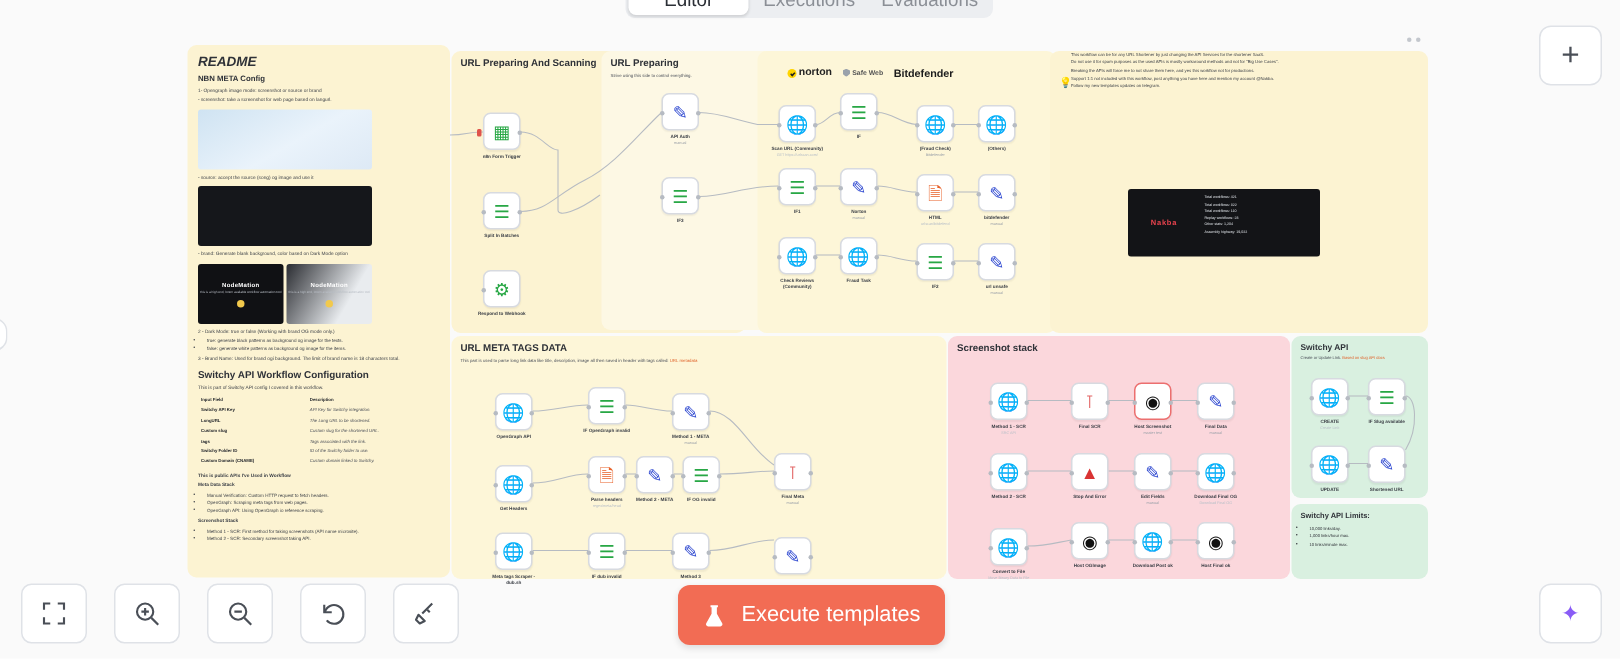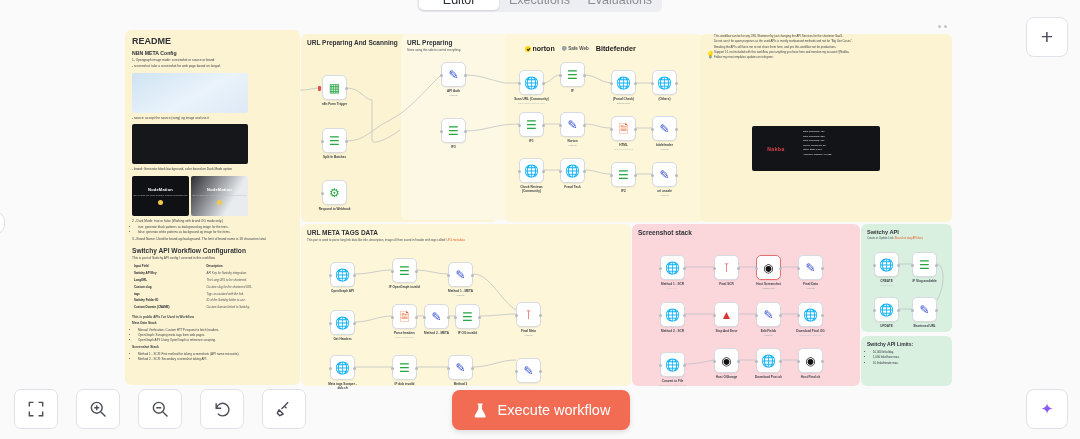--- a/index.html
+++ b/index.html
@@ -18,21 +18,21 @@
     line-height:20px;border-radius:5px;}
   .tab.active{background:#fff;color:#2b2f36;box-shadow:0 1px 2px rgba(0,0,0,.12);}
 
   
   .note{position:absolute;border-radius:6px;}
   .note-yellow{background:#fdf6d8;}
 
   
   #readme{left:125px;top:30px;width:175px;height:355px;background:#fcf3d2;
     padding:6px 7px;overflow:hidden;}
-  #readme .h1{font-size:9px;font-weight:700;color:#2f3238;margin-bottom:4px;}
+  #readme .h1{font-size:9px;font-weight:700;color:#2f3238;margin-bottom:4px;font-style:italic;}
   #readme .h2{font-size:5.2px;font-weight:700;color:#2f3238;margin:3px 0 2px;}
   #readme .h2b{font-size:6.6px;font-weight:700;color:#2f3238;margin:5px 0 2px;}
   #readme p{font-size:3.2px;color:#3b3f46;line-height:1.7;margin-bottom:1px;}
   #readme .shot{width:116px;height:40px;margin:3px 0 3px;border-radius:2px;
     background:linear-gradient(150deg,#cfe3f2 0%,#eaf3fb 55%,#dde9f5 100%);
     position:relative;overflow:hidden;}
   #readme .shot.dark{background:#15171b;}
   #readme .shot2{display:flex;gap:2px;margin:3px 0;}
   #readme .shot2 > div{width:57px;height:40px;border-radius:2px;
     display:flex;align-items:center;justify-content:center;flex-direction:column;}
@@ -661,21 +661,21 @@
           <path d="M17 4l-8 8M6 13l5 5-4 2-3-3z" stroke-linejoin="round"></path>
           <path d="M13 9l2 2"></path>
         </svg>
     </div>
   </div>
 
   <div class="exec">
     <svg viewBox="0 0 24 24">
         <path d="M9 2h6v2h-1v6l5 9a2 2 0 0 1-1.8 3H5.8A2 2 0 0 1 4 19l5-9V4H8V2z"></path>
       </svg>
-    <span>Execute workflow</span>
+    <span>Execute templates</span>
   </div>
 
   <div class="plusbtn">
     <span>+</span>
   </div>
   <div class="aibtn">
     <span class="s1">✦</span>
   </div>
 
 </div>

